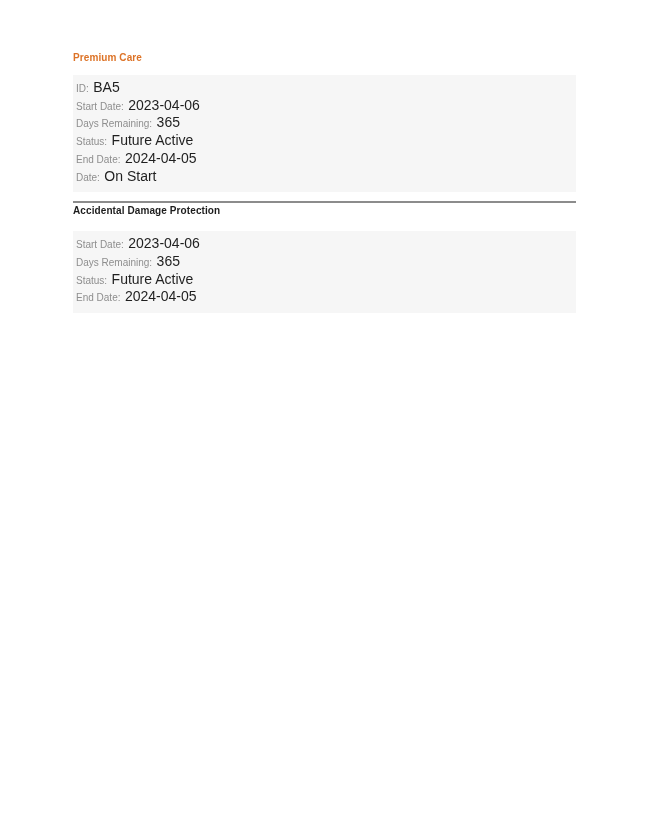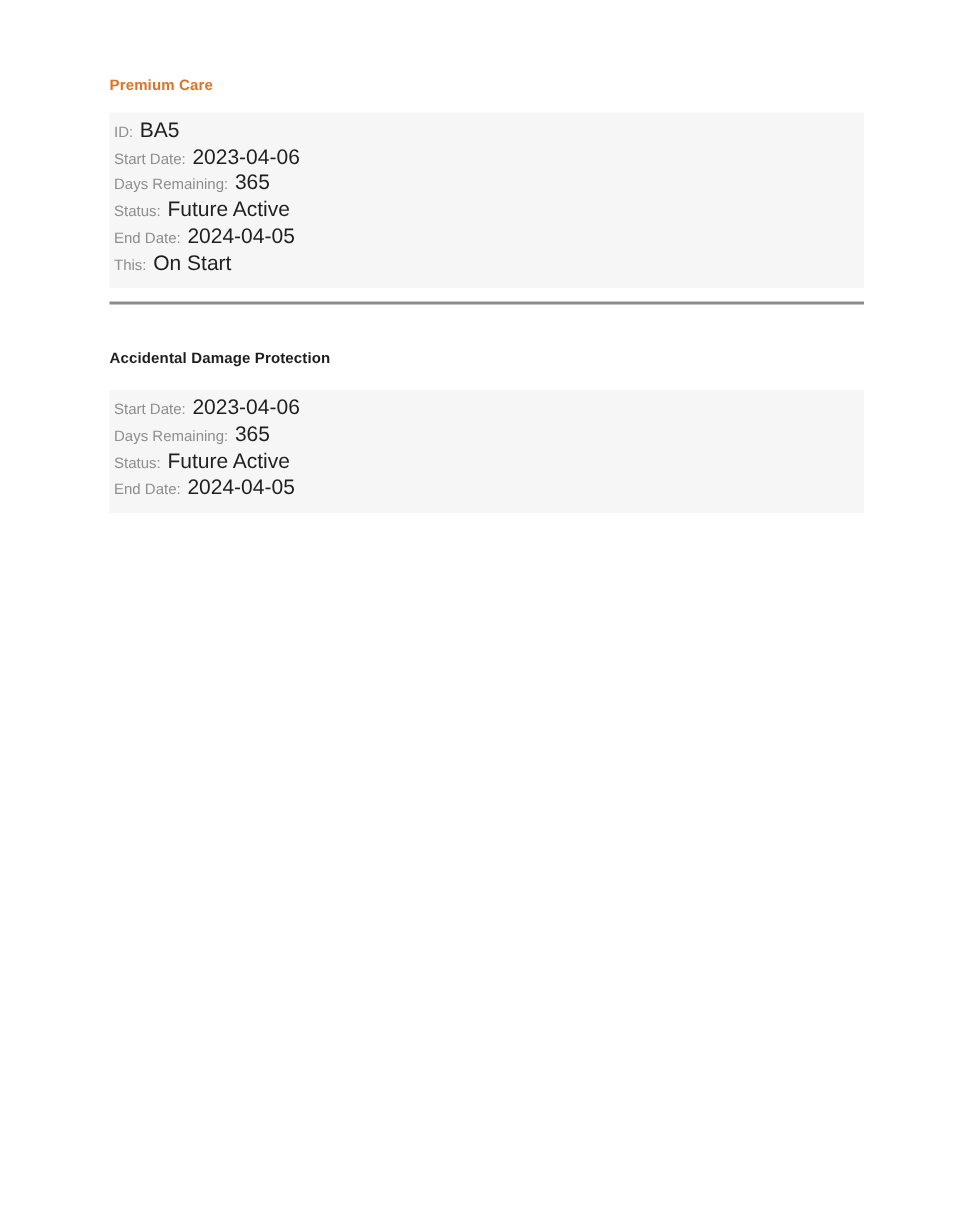--- a/index.html
+++ b/index.html
@@ -26,21 +26,21 @@
     font-size: 10px;
     font-weight: bold;
     line-height: 16px;
     color: #1d1d1d;
     letter-spacing: 0.1px;
   }
   .section-title.accent {
     color: #dd7327;
   }
   .title-first { margin-top: 50px; margin-bottom: 9px; }
-  .title-second { margin-top: 29px; margin-bottom: 12px; }
+  .title-second { margin-bottom: 12px; }
   .panel {
     background: #f6f6f6;
     padding: 4px 3px 7px 3px;
   }
   .field-row {
     line-height: 15.7px;
     white-space: nowrap;
   }
   .field-label {
     font-size: 10px;
@@ -86,21 +86,21 @@
         </div>
         <div class="field-row">
           <span class="field-label">Status:</span>
           <span class="field-value">Future Active</span>
         </div>
         <div class="field-row">
           <span class="field-label">End Date:</span>
           <span class="field-value">2024-04-05</span>
         </div>
         <div class="field-row">
-          <span class="field-label">This:</span>
+          <span class="field-label">Date:</span>
           <span class="field-value">On Start</span>
         </div>
 
       </div>
     </section>
 
     <hr class="divider">
 
     <section>
       <h2 class="section-title title-second">Accidental Damage Protection</h2>

